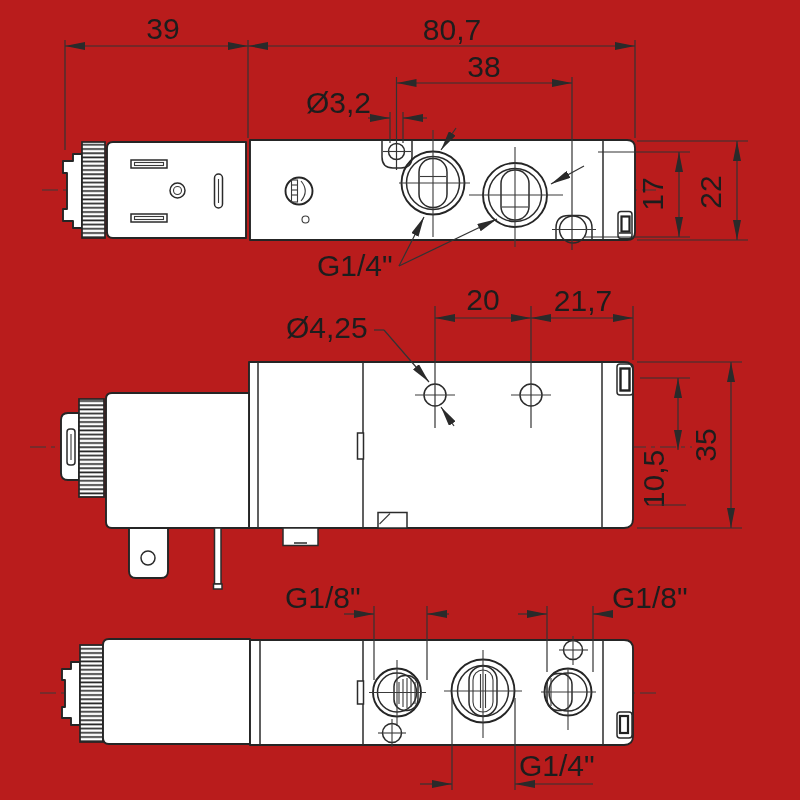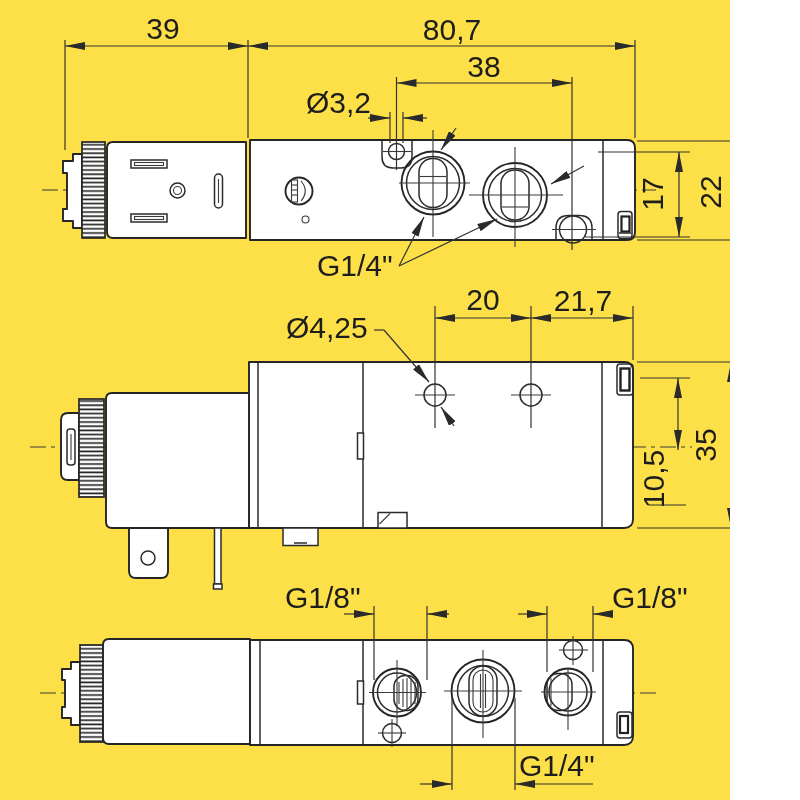--- a/index.html
+++ b/index.html
@@ -1,16 +1,16 @@
 <!DOCTYPE html>
 <html><head>
 <meta charset="utf-8">
 <style>
   html,body{margin:0;padding:0;background:#ffffff;}
-  .stage{width:730px;height:800px;background:#fde047;position:relative;overflow:hidden;}
+  .stage{width:800px;height:800px;background:#b91c1c;position:relative;overflow:hidden;}
   svg{display:block;}
   .dimtext{font-family:"Liberation Sans", sans-serif;font-size:30px;fill:#1d1d1d;}
   .outline{fill:#ffffff;stroke:#252525;stroke-width:1.9;stroke-linejoin:round;}
   .outline2{fill:none;stroke:#252525;stroke-width:1.9;stroke-linejoin:round;}
   .inner{fill:none;stroke:#2b2b2b;stroke-width:1.5;}
   .innerw{fill:#ffffff;stroke:#2b2b2b;stroke-width:1.5;}
   .thin{fill:none;stroke:#3a3a3a;stroke-width:1.1;}
   .dim{fill:none;stroke:#333333;stroke-width:1.2;}
   .center{fill:none;stroke:#3a3a3a;stroke-width:1.1;stroke-dasharray:16 5 4 5;}
 </style>

